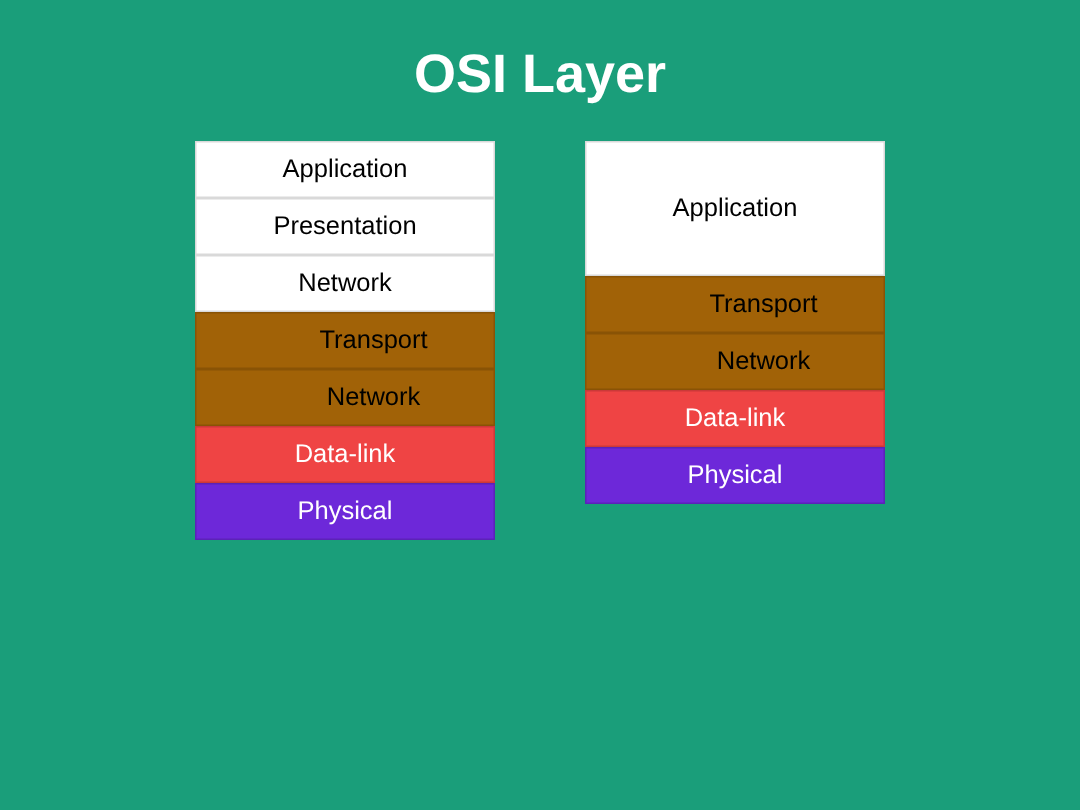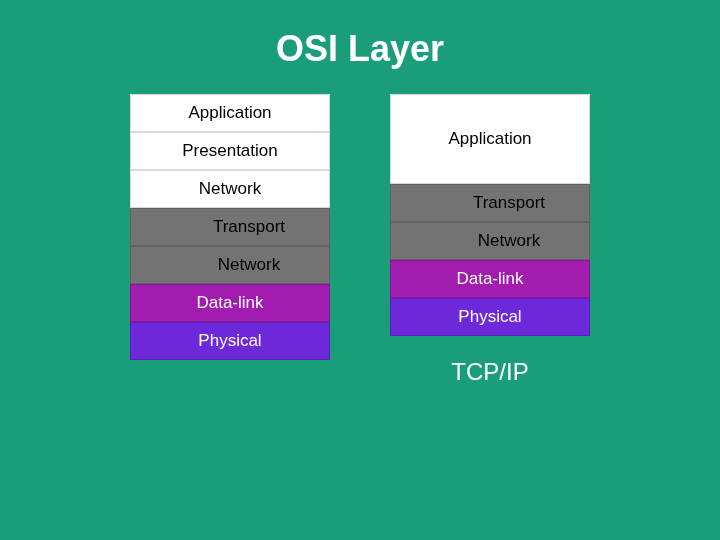--- a/index.html
+++ b/index.html
@@ -45,27 +45,27 @@
       font-size: 17px;
       border: 1px solid rgba(0,0,0,0.15);
     }
 
     .layer-white {
       background-color: white;
       color: black;
     }
 
     .layer-green {
-      background-color: #737373;
+      background-color: #a16207;
       color: black;
       padding-left: 42px;
     }
 
     .layer-dark-green {
-      background-color: #a21caf;
+      background-color: #ef4444;
       color: white;
     }
 
     .layer-red {
       background-color: #6d28d9;
       color: white;
     }
 
     .model-label {
       color: white;
@@ -94,16 +94,15 @@
   </div>
 
   <div>
     <div class="model-column">
       <div class="layer-box layer-white" style="height: 90px; display:flex; align-items:center; justify-content:center;">Application</div>
       <div class="layer-box layer-green">Transport</div>
       <div class="layer-box layer-green">Network</div>
       <div class="layer-box layer-dark-green">Data-link</div>
       <div class="layer-box layer-red">Physical</div>
     </div>
-    <div class="model-label">TCP/IP</div>
   </div>
 
 </div>
 
 </body></html>

